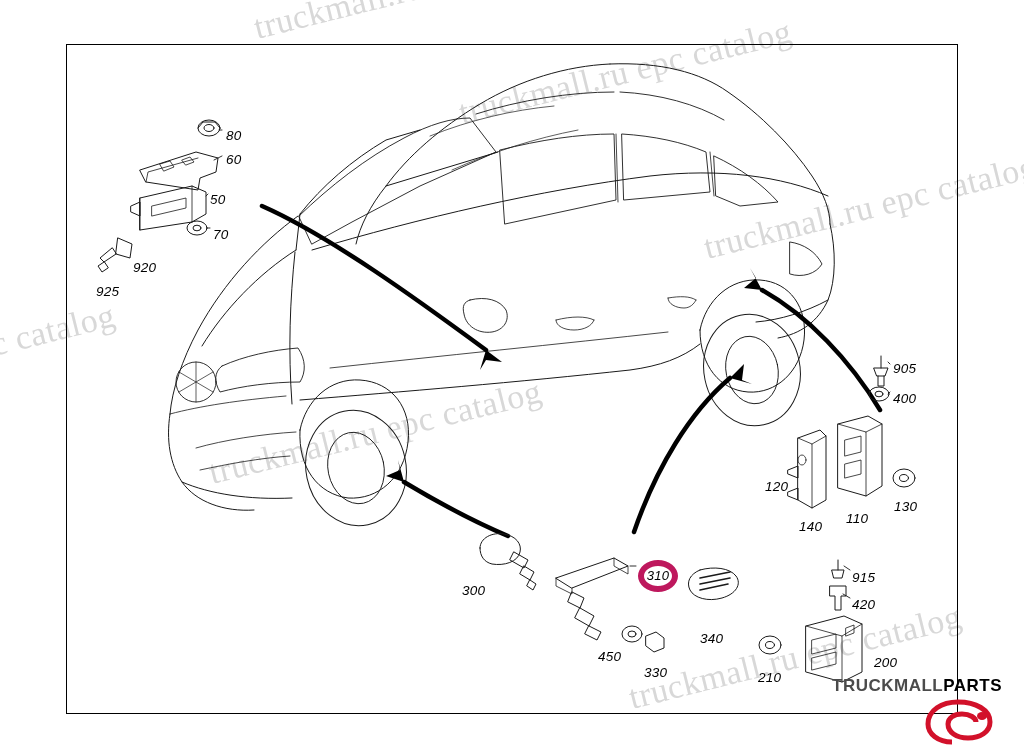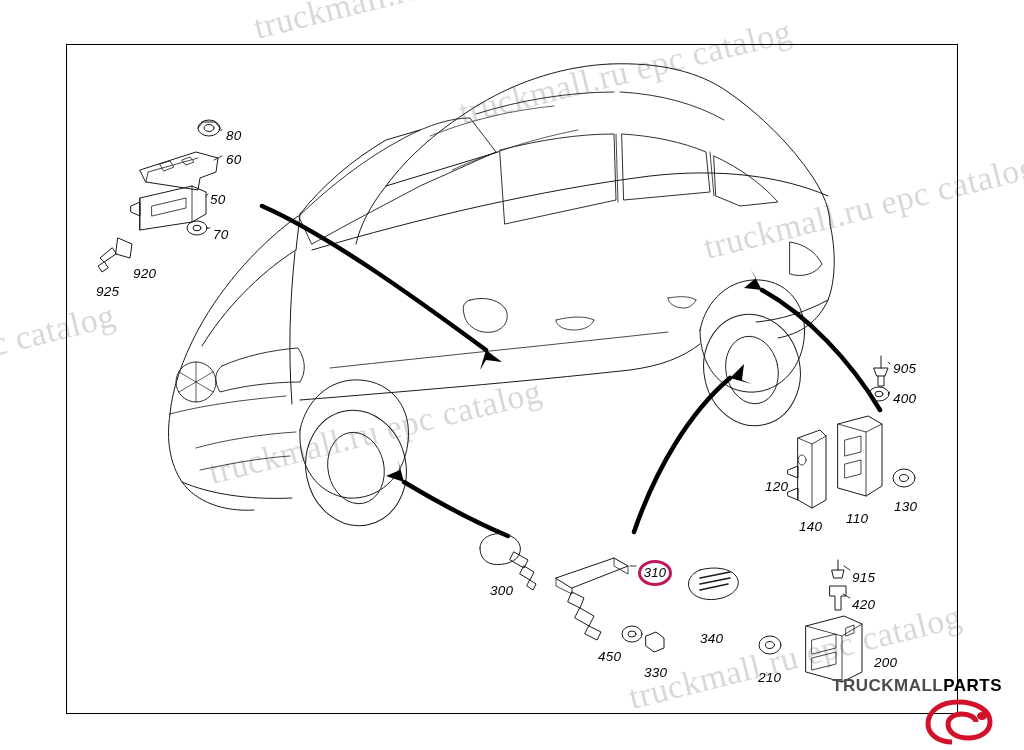--- a/index.html
+++ b/index.html
@@ -54,21 +54,21 @@
   .lbl {
     position: absolute;
     font-family: "Liberation Sans", sans-serif;
     font-size: 13.5px;
     color: #000;
     white-space: nowrap;
     letter-spacing: 0.2px;
     font-style: italic;
   }
   .lbl.circ {
-    border: 3px solid #be185d;
+    border: 6px solid #be185d;
     border-radius: 50%;
     width: 28px;
     height: 20px;
     line-height: 20px;
     text-align: center;
     font-size: 13px;
   }
   
   .logo {
     position: absolute;
@@ -307,29 +307,29 @@
         <path d="M843 594 L850 598"></path>
       </g>
     </g>
   </svg>
 
   <div id="callouts">
       <div class="lbl" style="left: 226px; top: 128px;">80</div>
       <div class="lbl" style="left: 226px; top: 152px;">60</div>
       <div class="lbl" style="left: 210px; top: 192px;">50</div>
       <div class="lbl" style="left: 213px; top: 227px;">70</div>
-      <div class="lbl" style="left: 133px; top: 266px;">920</div>
+      <div class="lbl" style="left: 133px; top: 260px;">920</div>
       <div class="lbl" style="left: 96px; top: 284px;">925</div>
       <div class="lbl" style="left: 893px; top: 361px;">905</div>
       <div class="lbl" style="left: 893px; top: 391px;">400</div>
       <div class="lbl" style="left: 765px; top: 479px;">120</div>
       <div class="lbl" style="left: 799px; top: 519px;">140</div>
       <div class="lbl" style="left: 846px; top: 511px;">110</div>
       <div class="lbl" style="left: 894px; top: 499px;">130</div>
-      <div class="lbl" style="left: 490px; top: 583px;">300</div>
+      <div class="lbl" style="left: 462px; top: 583px;">300</div>
       <div class="lbl circ" style="left: 638px; top: 560px;">310</div>
       <div class="lbl" style="left: 598px; top: 649px;">450</div>
       <div class="lbl" style="left: 644px; top: 665px;">330</div>
       <div class="lbl" style="left: 700px; top: 612px; margin-top: 19px;">340</div>
       <div class="lbl" style="left: 852px; top: 570px;">915</div>
       <div class="lbl" style="left: 852px; top: 597px;">420</div>
       <div class="lbl" style="left: 758px; top: 670px;">210</div>
       <div class="lbl" style="left: 874px; top: 655px;">200</div>
     </div>
 

